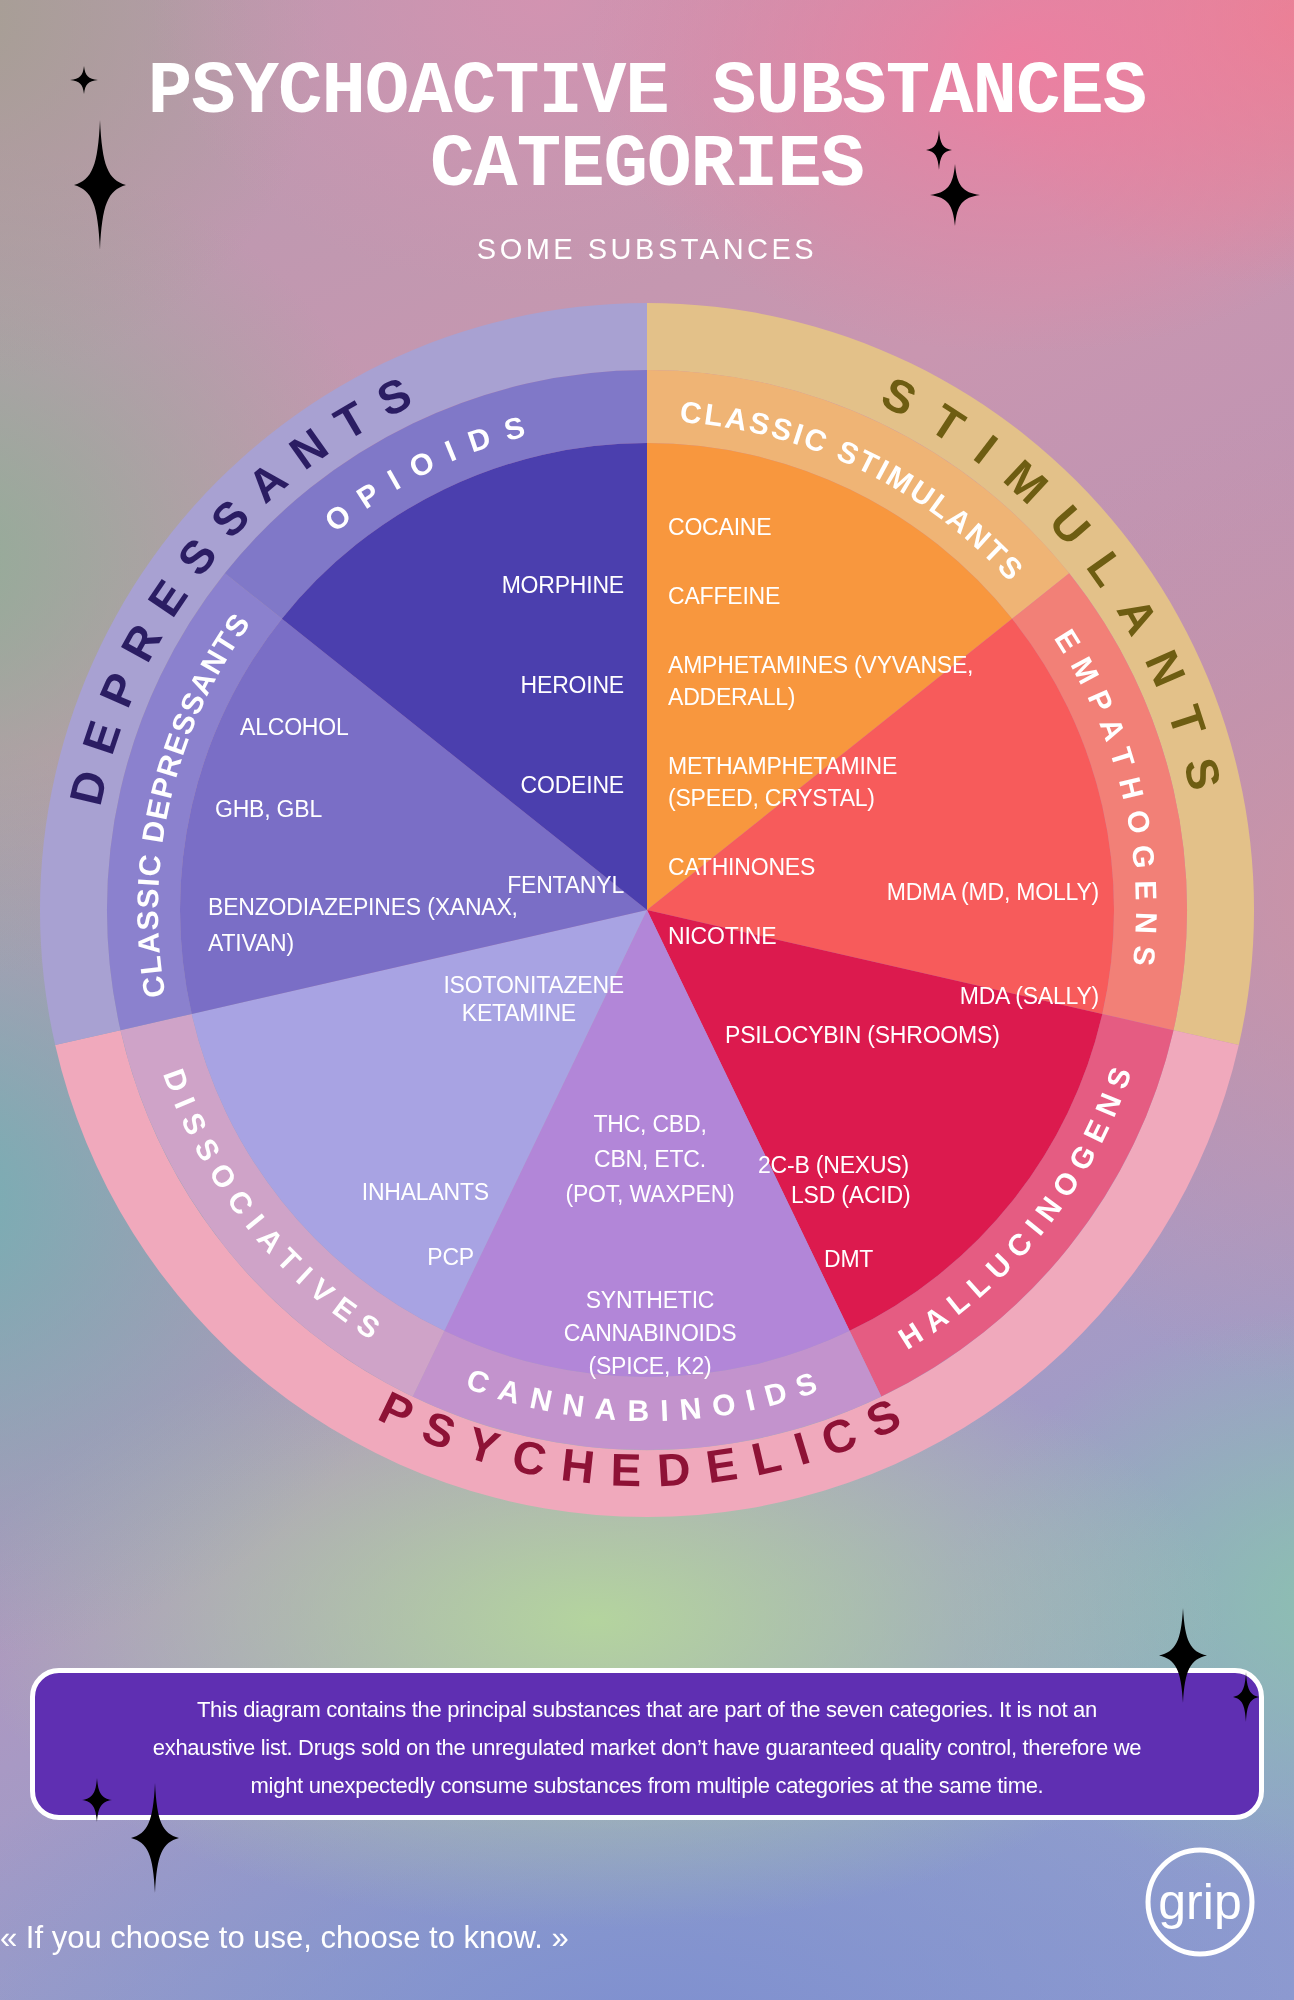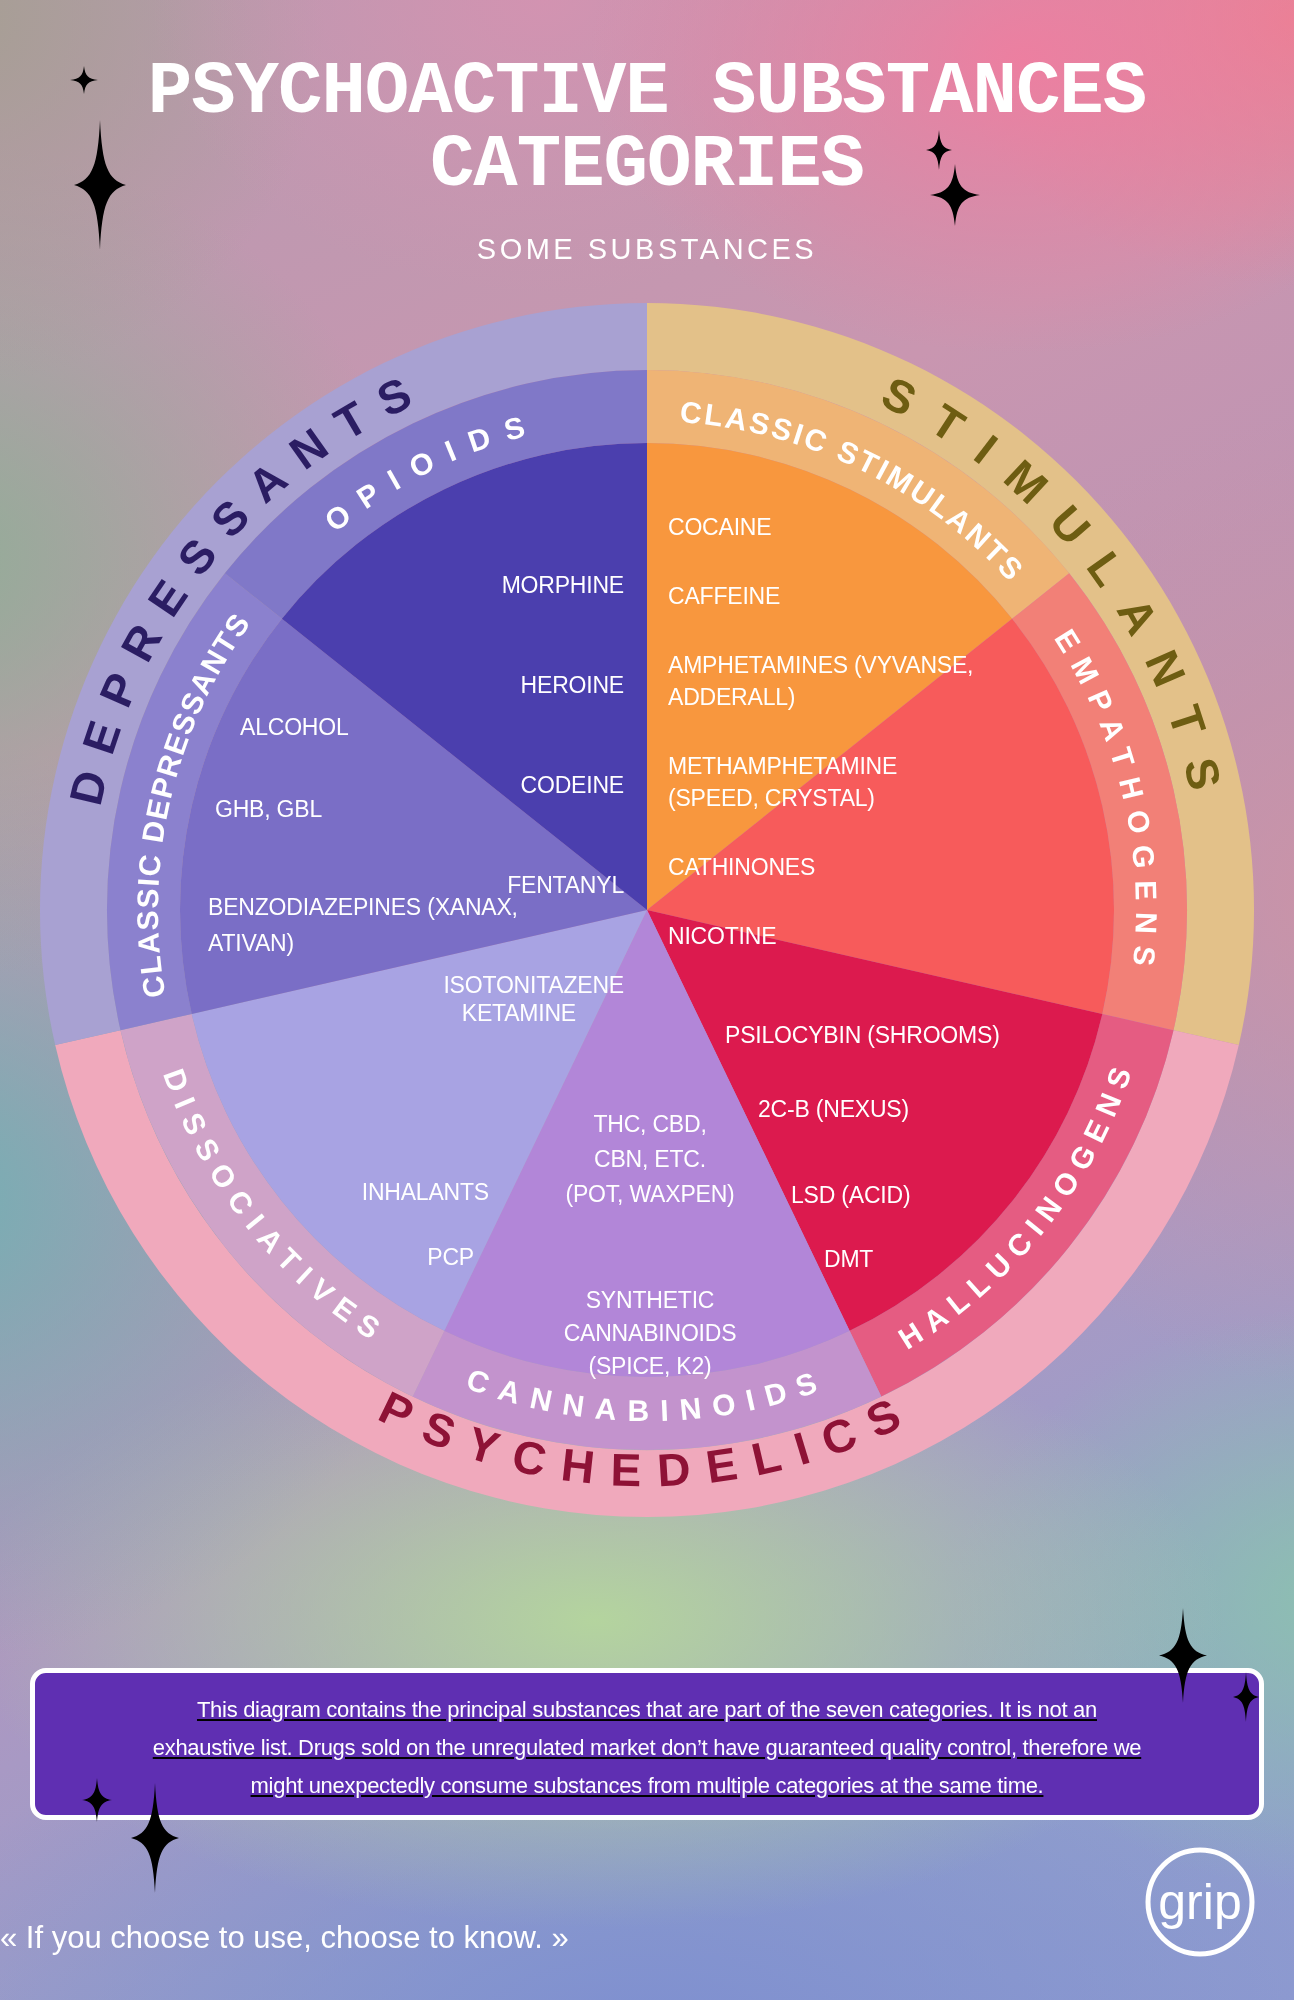--- a/index.html
+++ b/index.html
@@ -38,21 +38,21 @@
   #lbl-dissociatives{letter-spacing:9px;}
   #lbl-classic-depressants{letter-spacing:2px;}
   .substance{position:absolute;color:#fff;font-size:23px;letter-spacing:-0.2px;white-space:pre-line;}
   .list-opioids{right:670px;top:510px;text-align:right;line-height:50px;}
   .list-stims{left:668px;top:484px;text-align:left;}
   .list-stims .sub-item{line-height:32px;margin-bottom:10px;white-space:pre-line;}
   .list-empath{right:195px;top:844px;text-align:right;line-height:32px;}
   .list-empath .sub-item{margin-bottom:40px;}
   .block-center{transform:translateX(-50%);text-align:center;}
   .note-panel{position:absolute;left:30px;top:1668px;width:1234px;height:152px;box-sizing:border-box;
-    background:#5F2FB2;border:5px solid #fff;border-radius:16px;text-decoration:underline;}
+    background:#5F2FB2;border:5px solid #fff;border-radius:29px;}
   .note-text{margin:18px 28px 0;color:#fff;font-size:22px;line-height:38px;letter-spacing:-0.3px;
     text-align:center;white-space:pre-line;}
   .tagline{position:absolute;left:0;right:0;top:1920px;color:#fff;font-size:31px;}
   .sparkle{position:absolute;}
   .grip{position:absolute;left:1139px;top:1841px;}
 </style>
 </head>
 <body>
 
 <div class="stage">
@@ -148,23 +148,27 @@
     <div class="sub-item">COCAINE</div>
     <div class="sub-item">CAFFEINE</div>
     <div class="sub-item">AMPHETAMINES (VYVANSE,
 ADDERALL)</div>
     <div class="sub-item">METHAMPHETAMINE
 (SPEED, CRYSTAL)</div>
     <div class="sub-item">CATHINONES</div>
     <div class="sub-item">NICOTINE</div>
   </div>
 
+  <div class="substance list-empath">
+    <div class="sub-item">MDMA (MD, MOLLY)</div>
+    <div class="sub-item">MDA (SALLY)</div>
+  </div>
 
   <div class="substance" style="left:725px;top:1022px">PSILOCYBIN (SHROOMS)</div>
-  <div class="substance" style="left:758px;top:1096px">2C-B (NEXUS)</div>
+  <div class="substance" style="left:758px;top:1152px">2C-B (NEXUS)</div>
   <div class="substance" style="left:791px;top:1182px">LSD (ACID)</div>
   <div class="substance" style="left:824px;top:1246px">DMT</div>
 
   <div class="substance block-center" style="left:650px;top:1107px;line-height:35px">THC, CBD,
 CBN, ETC.
 (POT, WAXPEN)</div>
   <div class="substance block-center" style="left:650px;top:1284px;line-height:33px">SYNTHETIC
 CANNABINOIDS
 (SPICE, K2)</div>
 

